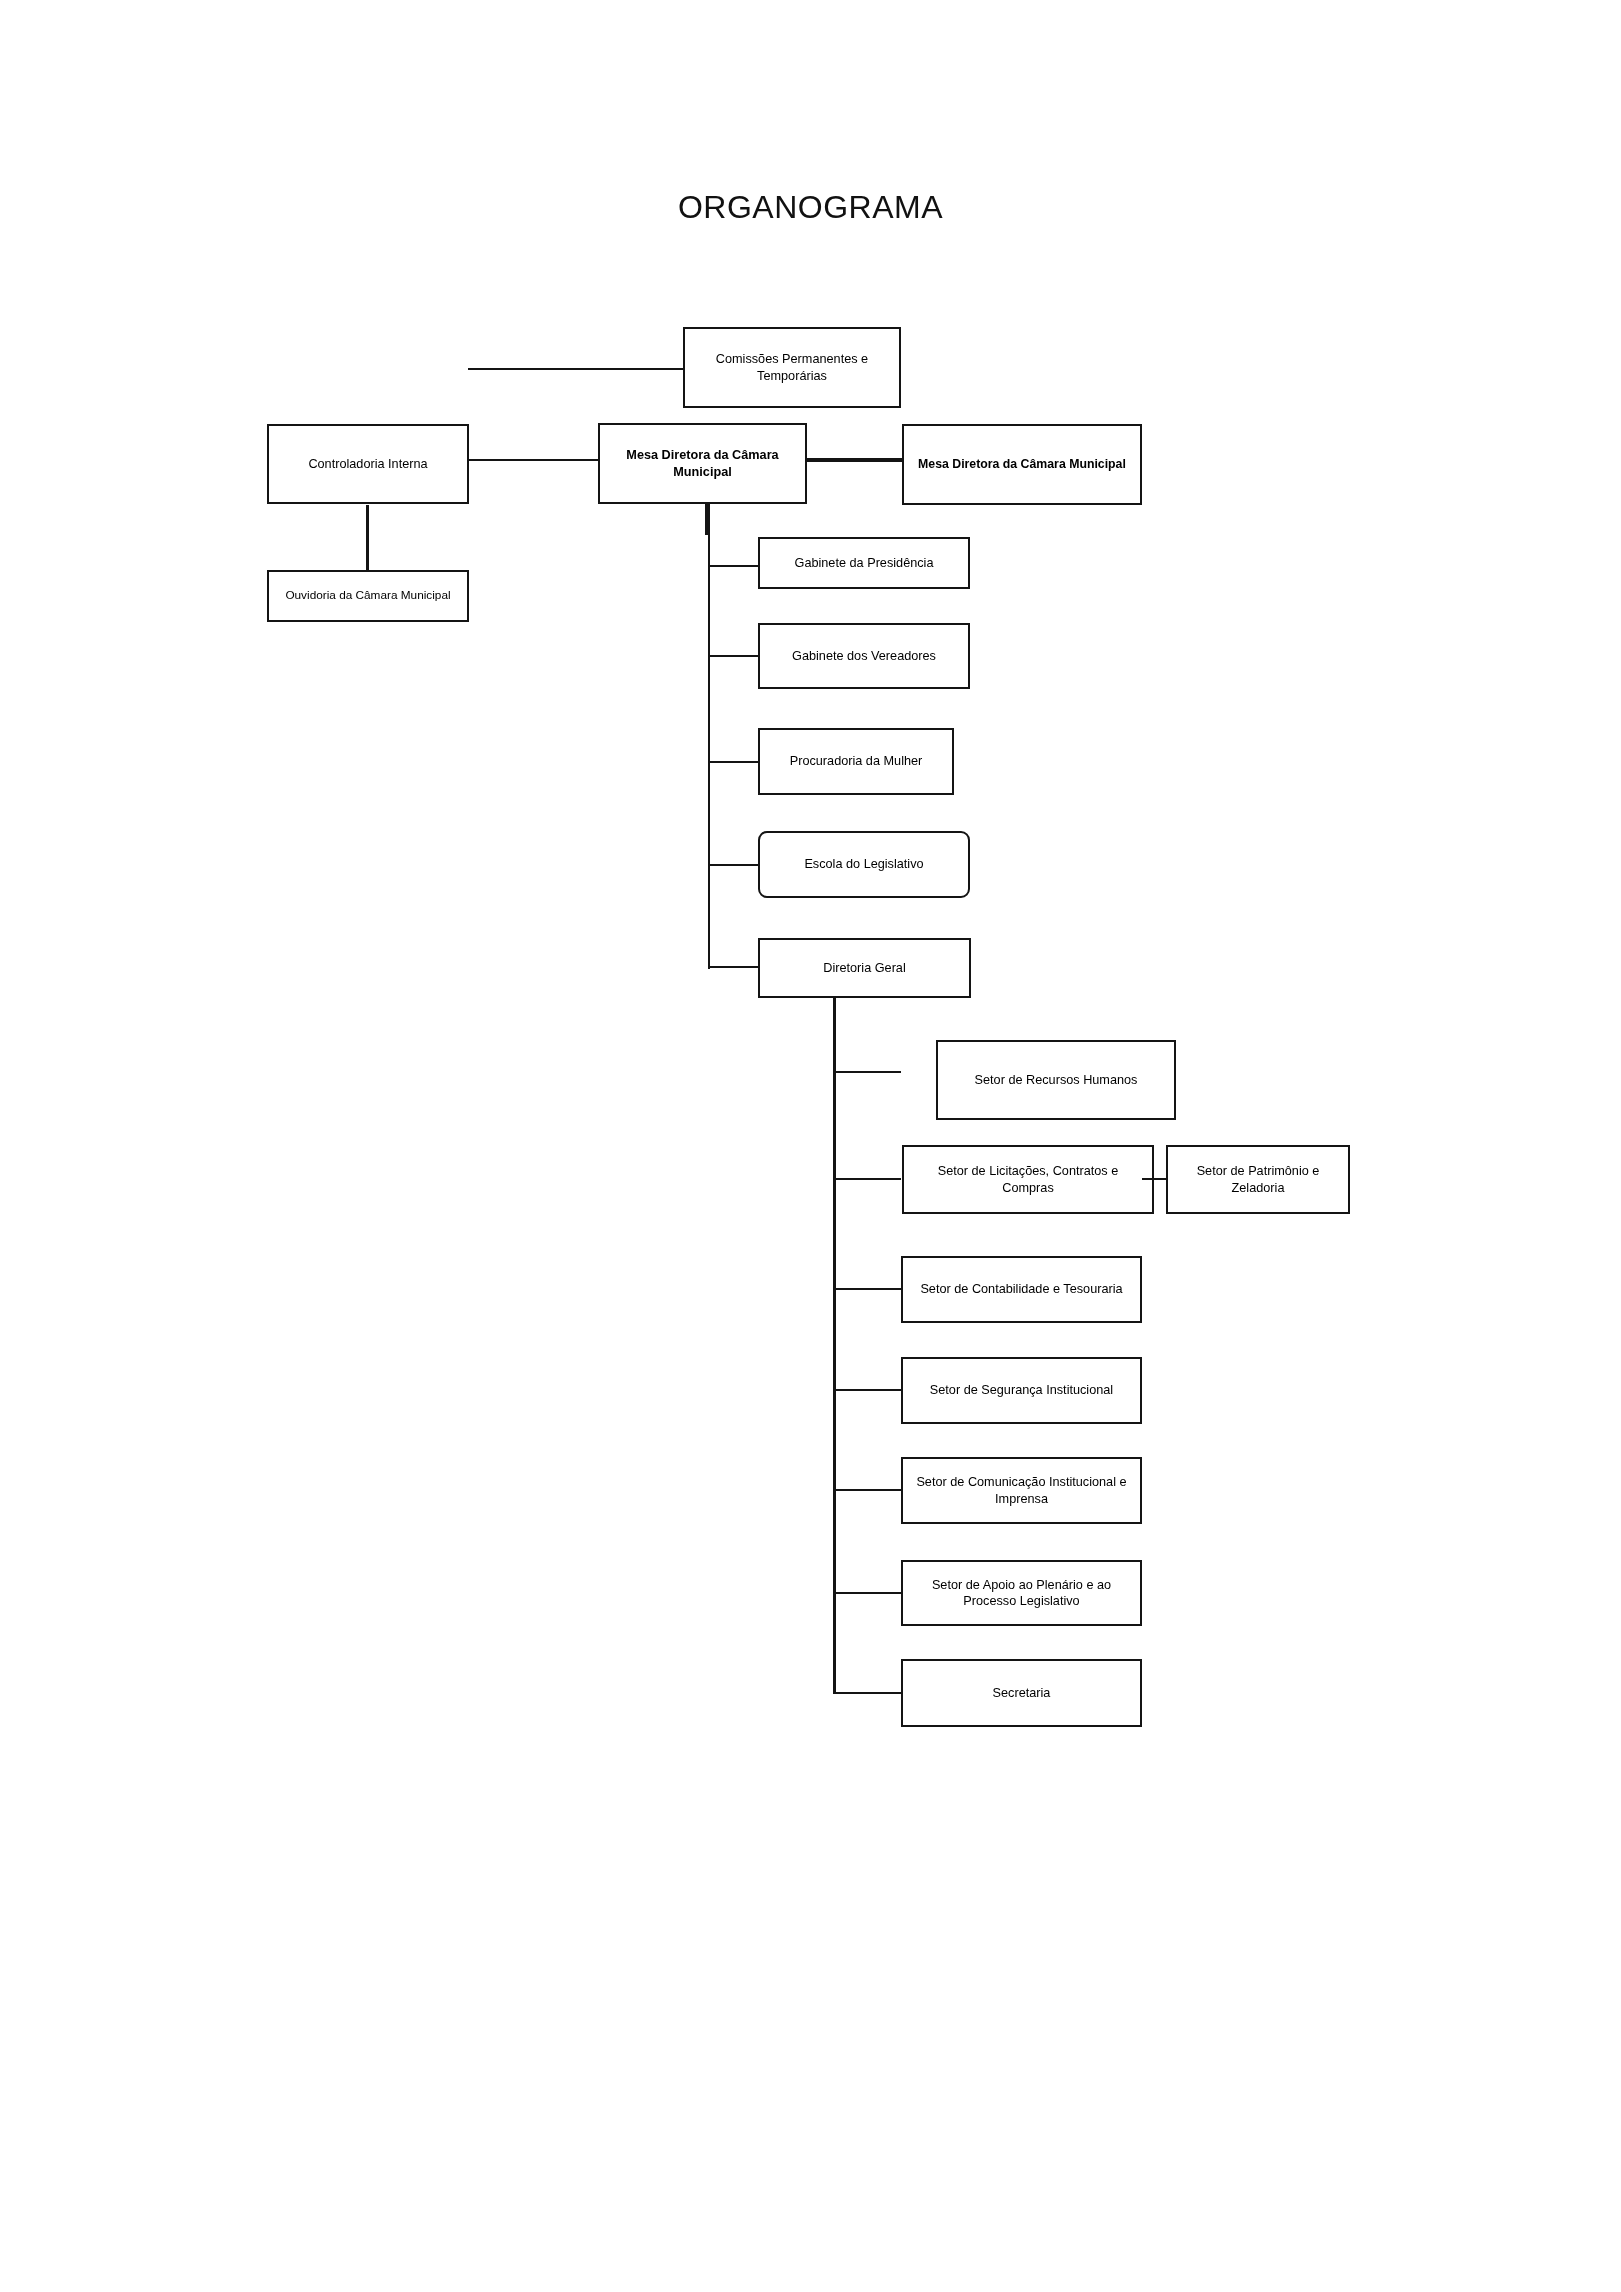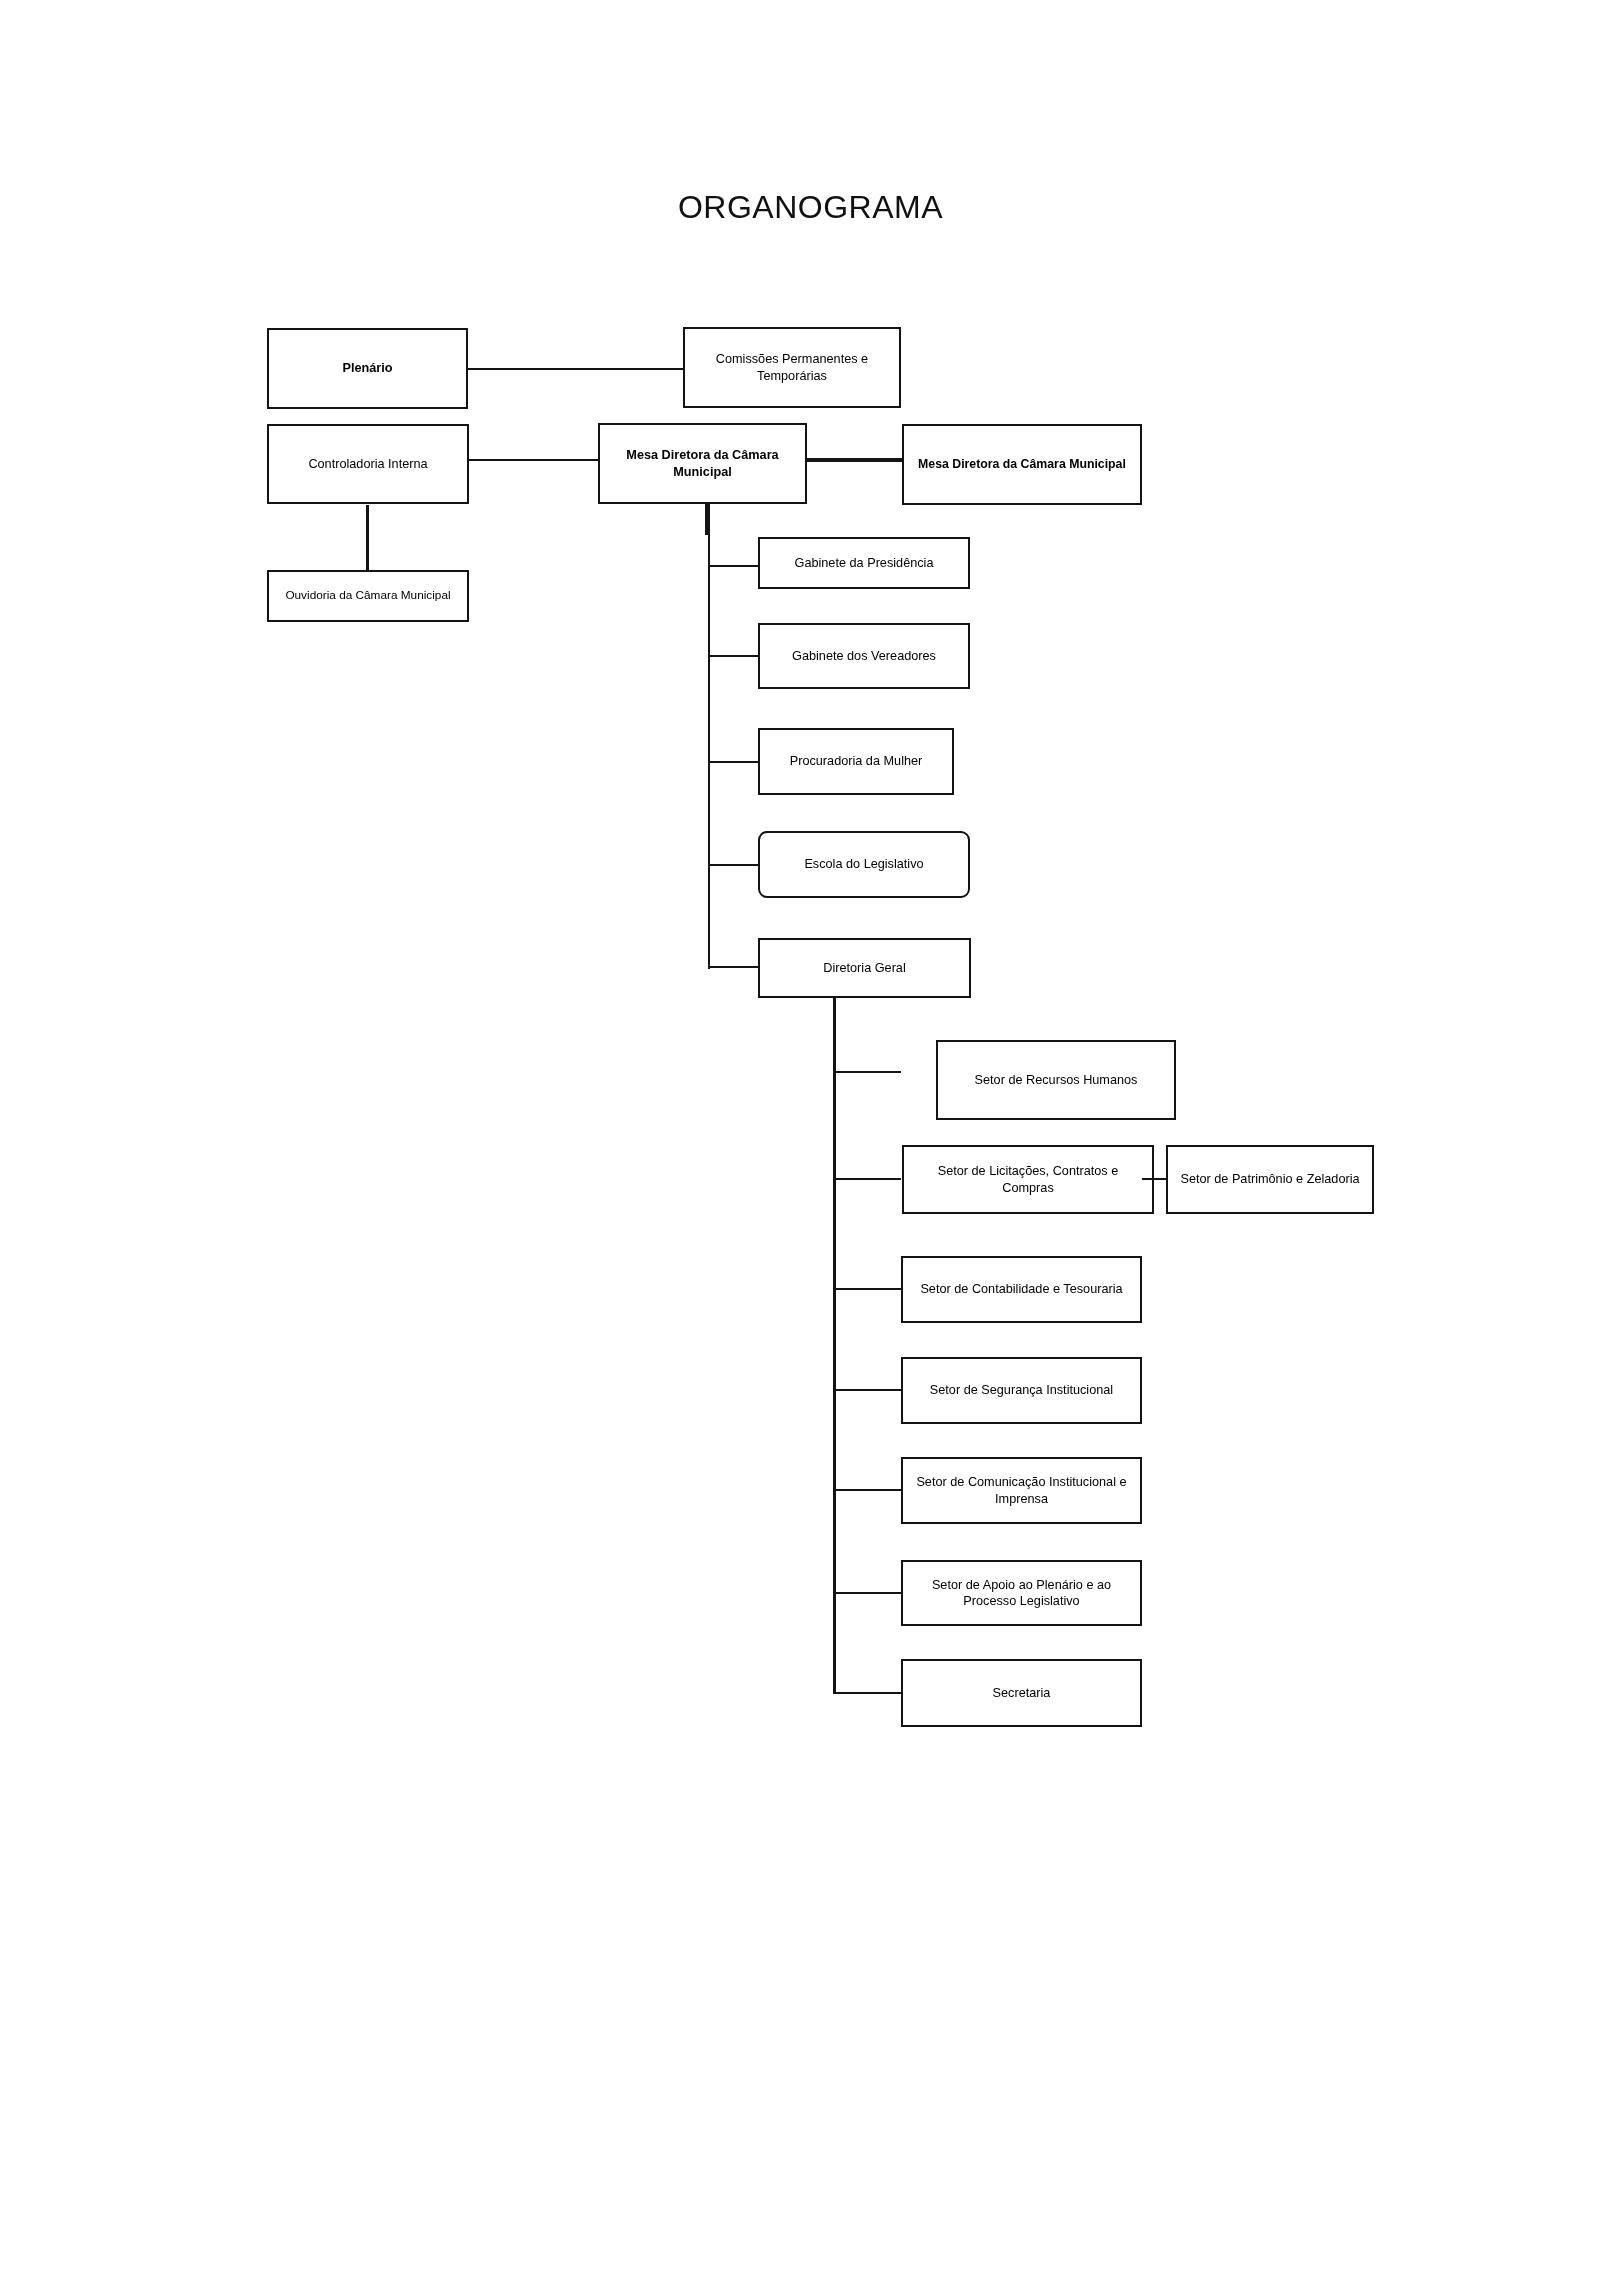--- a/index.html
+++ b/index.html
@@ -44,21 +44,21 @@
   #n-mesa2         { left:902px;  top:424px;  width:240px; height:81px; font-weight:bold;
                      font-size:12.3px; white-space:nowrap; padding:2px 2px; }
   #n-ouvidoria     { left:267px;  top:570px;  width:202px; height:52px; font-size:11.8px; }
   #n-gabpres       { left:758px;  top:537px;  width:212px; height:52px; }
   #n-gabver        { left:758px;  top:623px;  width:212px; height:66px; }
   #n-procmulher    { left:758px;  top:728px;  width:196px; height:67px; }
   #n-escola        { left:758px;  top:831px;  width:212px; height:67px;border-radius:9px; }
   #n-diretoria     { left:758px;  top:938px;  width:213px; height:60px; }
   #n-rh            { left:936px;  top:1040px; width:240px; height:80px;text-align:center; }
   #n-licitacoes    { left:902px;  top:1145px; width:252px; height:69px; }
-  #n-patrimonio    { left:1166px; top:1145px; width:208px; height:69px; border-width:2.9px; }
+  #n-patrimonio    { left:1166px; top:1145px; width:184px; height:69px; border-width:2.9px; }
   #n-contabilidade { left:901px;  top:1256px; width:241px; height:67px; }
   #n-seguranca     { left:901px;  top:1357px; width:241px; height:67px; }
   #n-comunicacao   { left:901px;  top:1457px; width:241px; height:67px; }
   #n-apoio         { left:901px;  top:1560px; width:241px; height:66px; }
   #n-secretaria    { left:901px;  top:1659px; width:241px; height:68px; }
 
   
   #c-plen-com   { left:468px;  top:368px;  width:216px; height:2px; }
   #c-ctrl-mesa  { left:469px;  top:459px;  width:129px; height:2px; }
   #c-mesa-mesa  { left:807px;  top:458px;  width:95px;  height:3.9px; }
@@ -82,21 +82,20 @@
   #c-t7 { top:1692px; }
   #c-lic-pat    { left:1142px; top:1178px; width:24.5px; height:2px; }
 </style>
 </head>
 <body>
 
 <div id="canvas">
 
   <div id="page-title">ORGANOGRAMA</div>
 
-  <div class="node" id="n-plenario">Plenário</div>
   <div class="node" id="n-comissoes">Comissões Permanentes e Temporárias</div>
   <div class="node" id="n-controladoria">Controladoria Interna</div>
   <div class="node" id="n-mesa">Mesa Diretora da Câmara Municipal</div>
   <div class="node" id="n-mesa2">Mesa Diretora da Câmara Municipal</div>
   <div class="node" id="n-ouvidoria">Ouvidoria da Câmara Municipal</div>
   <div class="node" id="n-gabpres">Gabinete da Presidência</div>
   <div class="node" id="n-gabver">Gabinete dos Vereadores</div>
   <div class="node" id="n-procmulher">Procuradoria da Mulher</div>
   <div class="node" id="n-escola">Escola do Legislativo</div>
   <div class="node" id="n-diretoria">Diretoria Geral</div>

